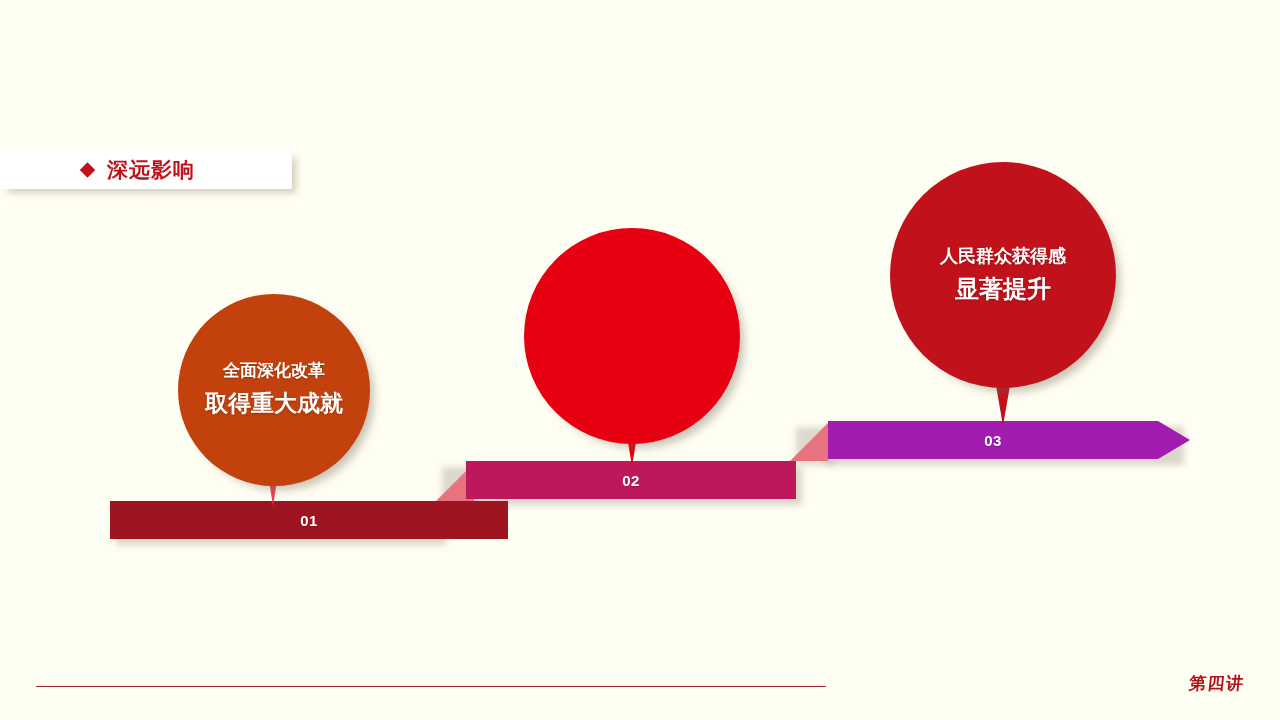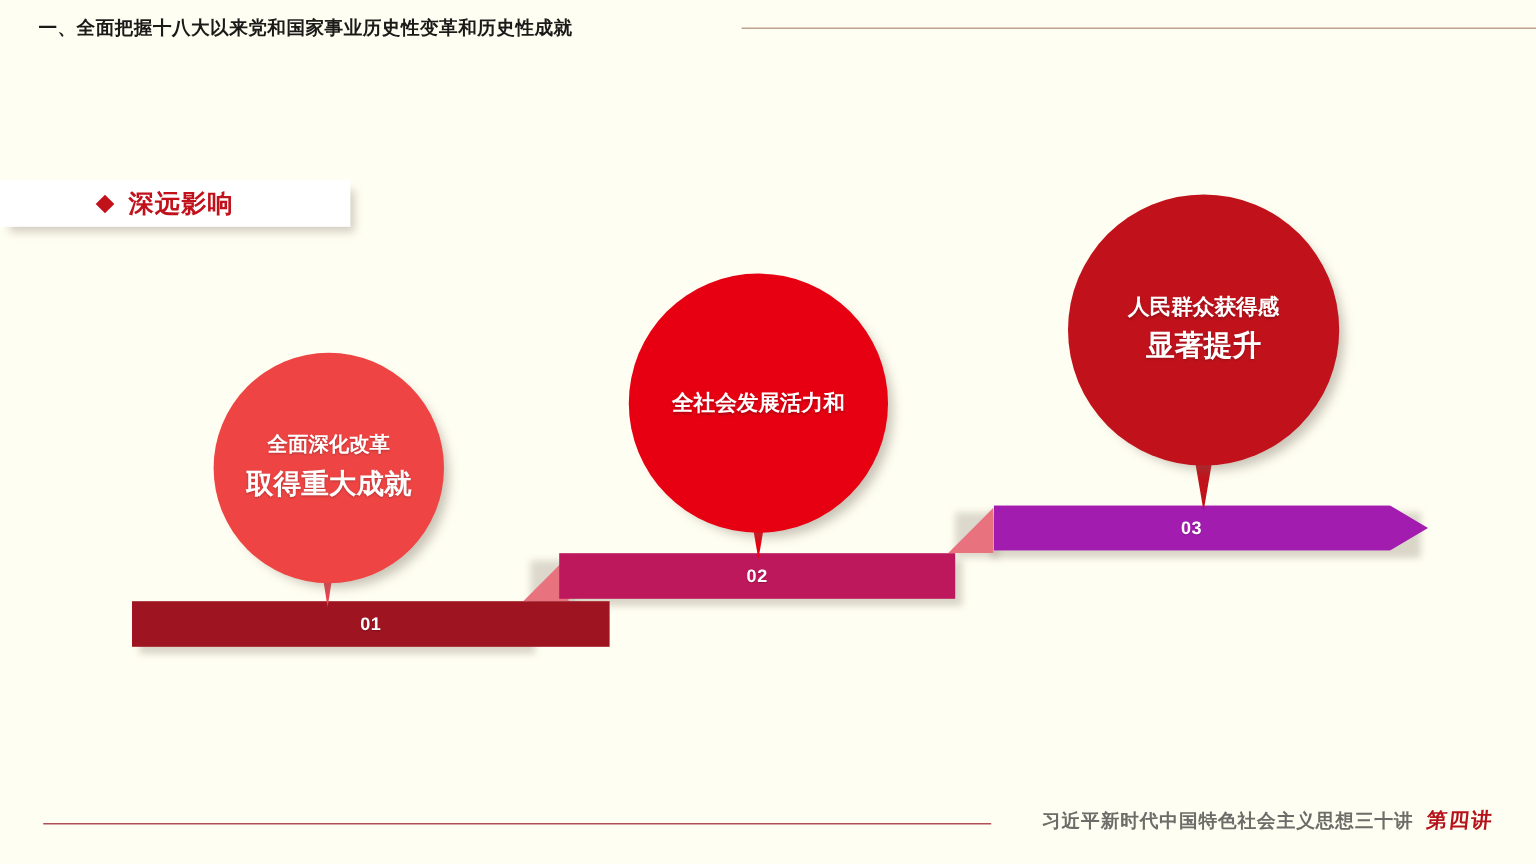--- a/index.html
+++ b/index.html
@@ -183,24 +183,20 @@
     letter-spacing: 1.5px;
     white-space: nowrap;
     transform: skewX(-6deg);
   }
 </style>
 </head>
 <body>
 
 <div class="slide">
 
-  <div class="header">
-    <div class="header-title">一、全面把握十八大以来党和国家事业历史性变革和历史性成就</div>
-    <div class="header-rule"></div>
-  </div>
 
   <div class="section-badge">
     <span class="section-badge-diamond"></span>
     <span class="section-badge-label">深远影响</span>
   </div>
 
   <div class="steps">
 
     <div class="bar-shadow" style="left:116px; top:507px; width:330px;"></div>
     <div class="bar-shadow" style="left:472px; top:467px; width:330px;"></div>
@@ -227,46 +223,44 @@
     <div class="bar" style="left:828px; top:421px; width:362px; background:#a21caf;
                 clip-path: polygon(0 0, 330px 0, 100% 50%, 330px 100%, 0 100%);">
       <span class="bar-label" style="margin-right:32px;">03</span>
     </div>
 
     <div class="bubble">
       <div class="bubble-tail" style="left:262px; top:436px;
                   border-left:11px solid transparent;
                   border-right:11px solid transparent;
                   border-top:70px solid #e8434f;"></div>
-      <div class="bubble-circle" style="left:178px; top:294px; width:192px; height:192px; background:#ef4444;">
+      <div class="bubble-circle" style="left:178px; top:294px; width:192px; height:192px; background:#c2410c;">
         <span class="bubble-line" style="font-size:17px;">全面深化改革</span>
         <span class="bubble-line" style="font-size:23px;">取得重大成就</span>
       </div>
     </div>
 
     <div class="bubble">
       <div class="bubble-tail" style="left:620px; top:396px;
                   border-left:12px solid transparent;
                   border-right:12px solid transparent;
                   border-top:70px solid #e60012;"></div>
       <div class="bubble-circle" style="left:524px; top:228px; width:216px; height:216px; background:#e60012;">
-        <span class="bubble-line" style="font-size:18px;">全社会发展活力和</span>
       </div>
     </div>
 
     <div class="bubble">
       <div class="bubble-tail" style="left:991px; top:356px;
                   border-left:12px solid transparent;
                   border-right:12px solid transparent;
                   border-top:70px solid #c1121c;"></div>
       <div class="bubble-circle" style="left:890px; top:162px; width:226px; height:226px; background:#c1121c;">
         <span class="bubble-line" style="font-size:18px;">人民群众获得感</span>
         <span class="bubble-line" style="font-size:24px;">显著提升</span>
       </div>
     </div>
 
   </div>
 
   <div class="footer-rule"></div>
-  <div class="footer-text">习近平新时代中国特色社会主义思想三十讲</div>
   <div class="footer-mark">第四讲</div>
 
 </div>
 
 </body></html>

